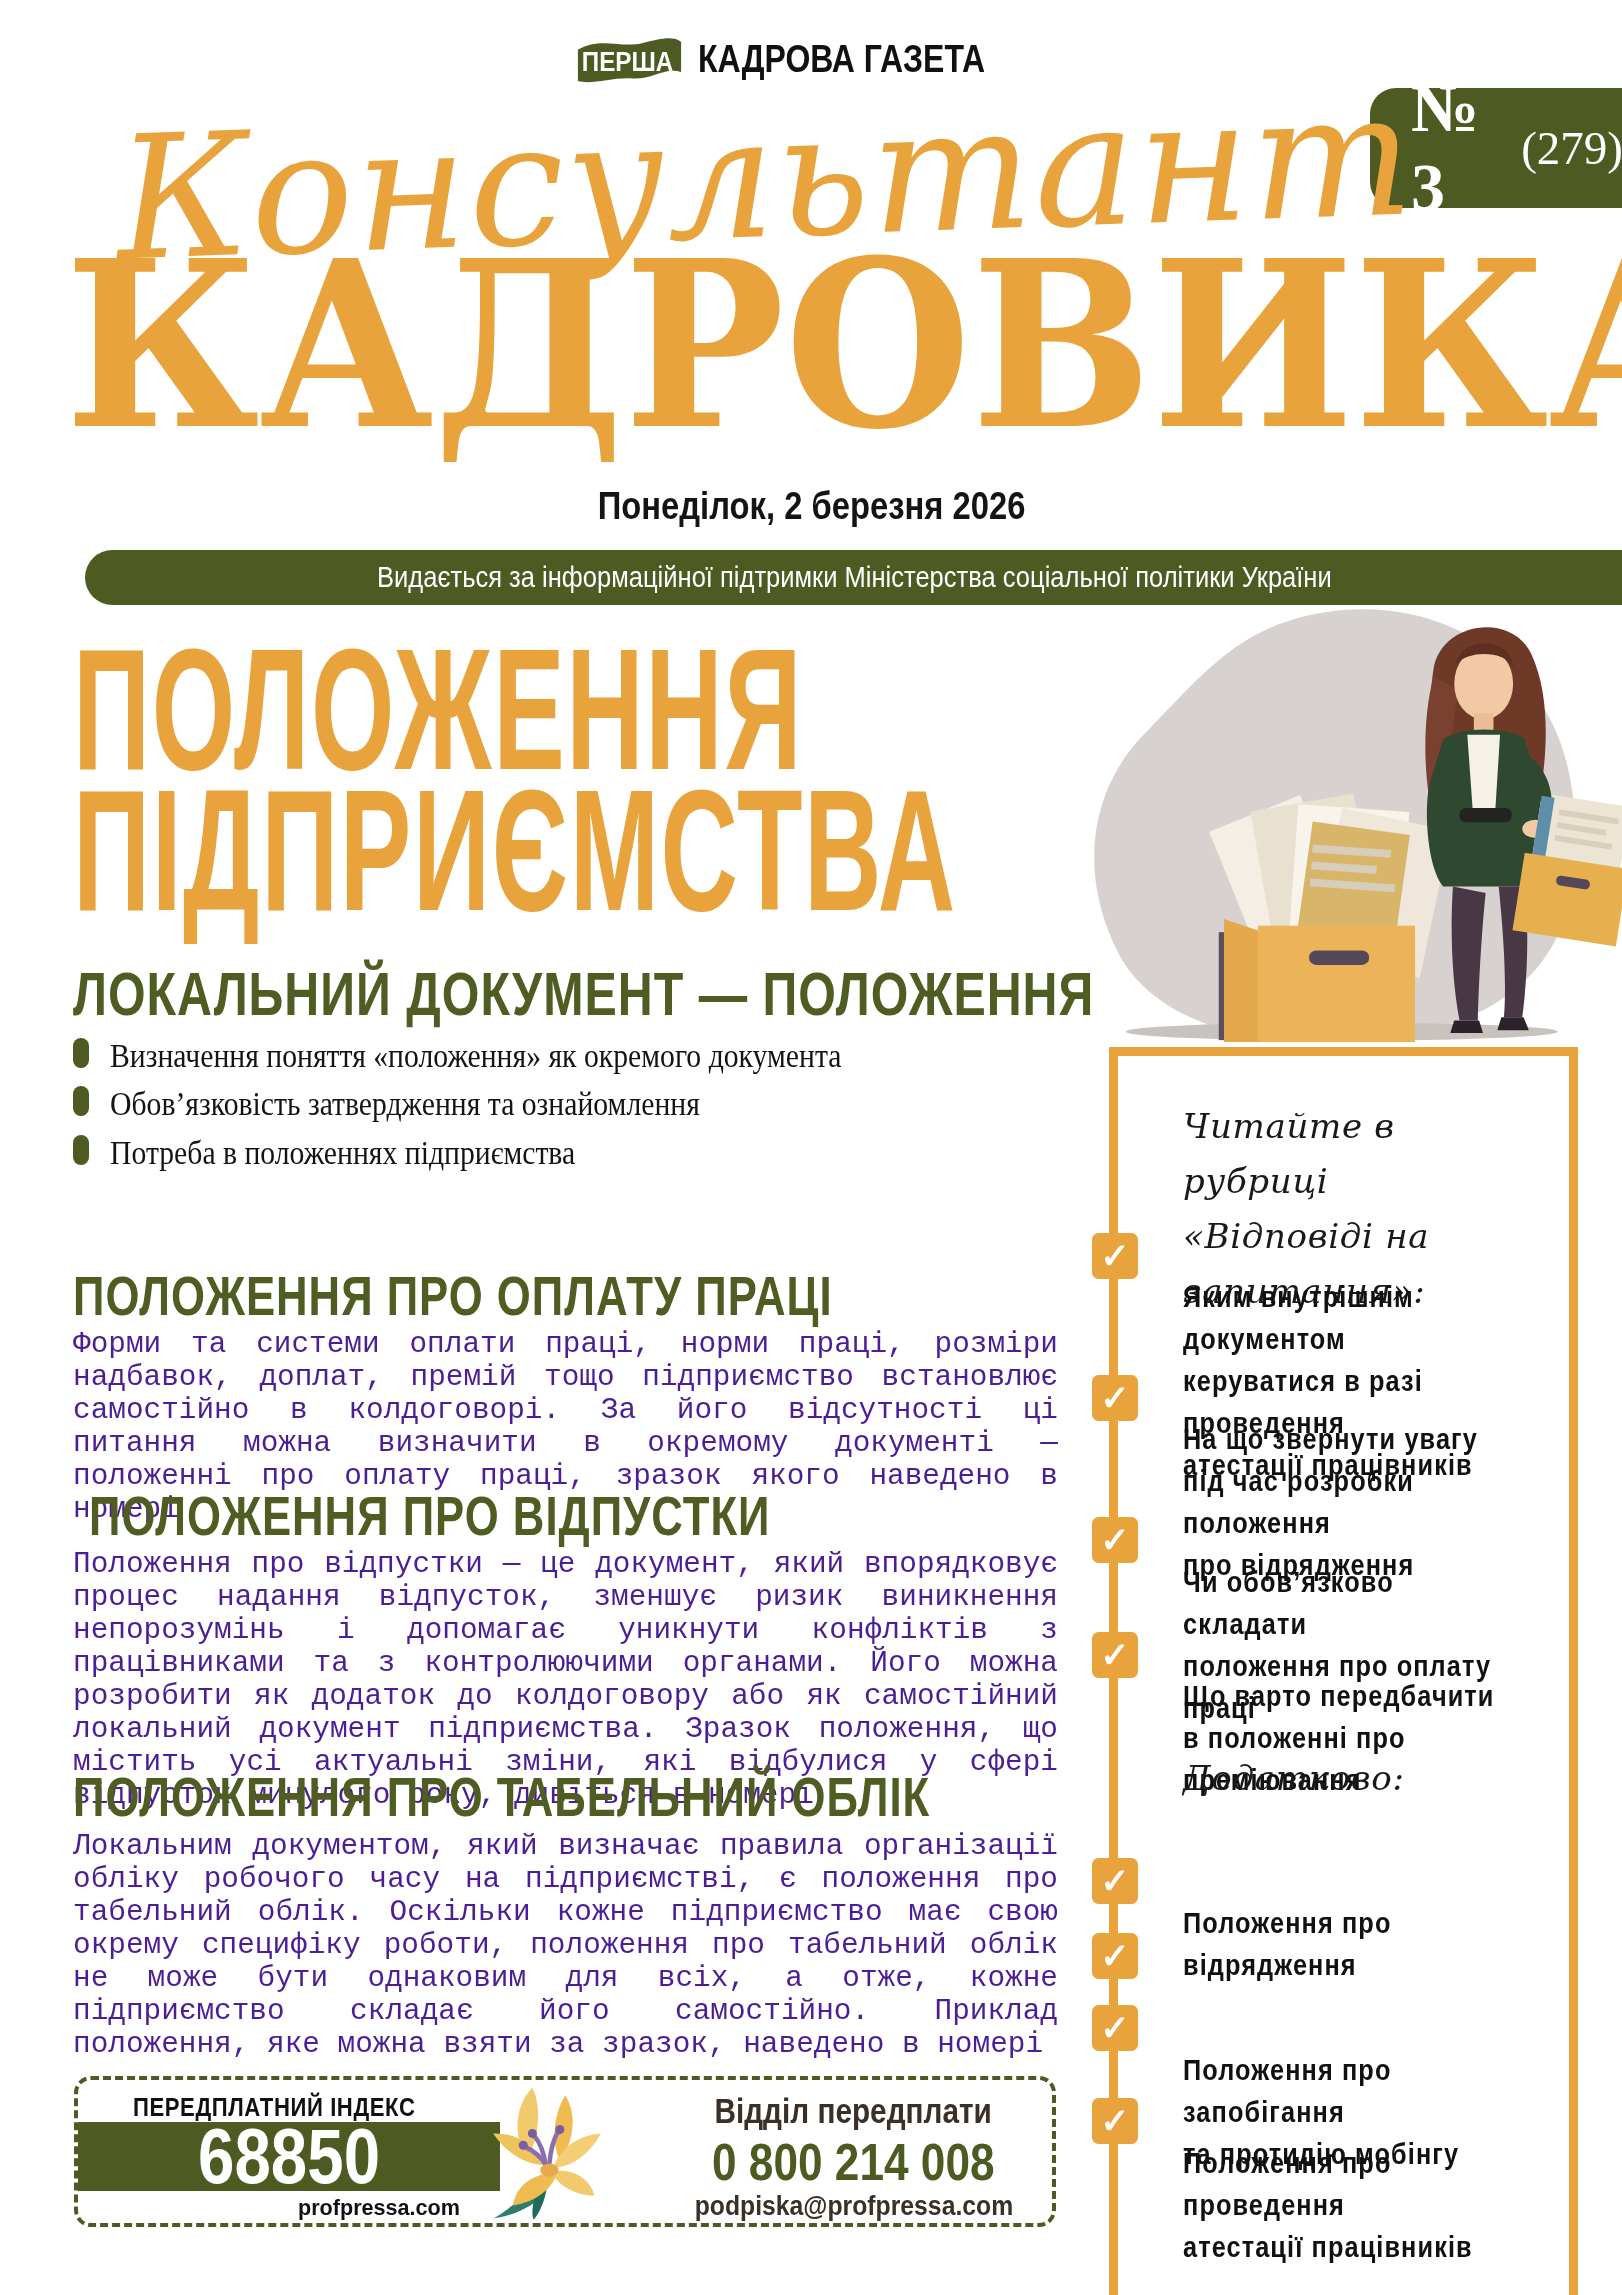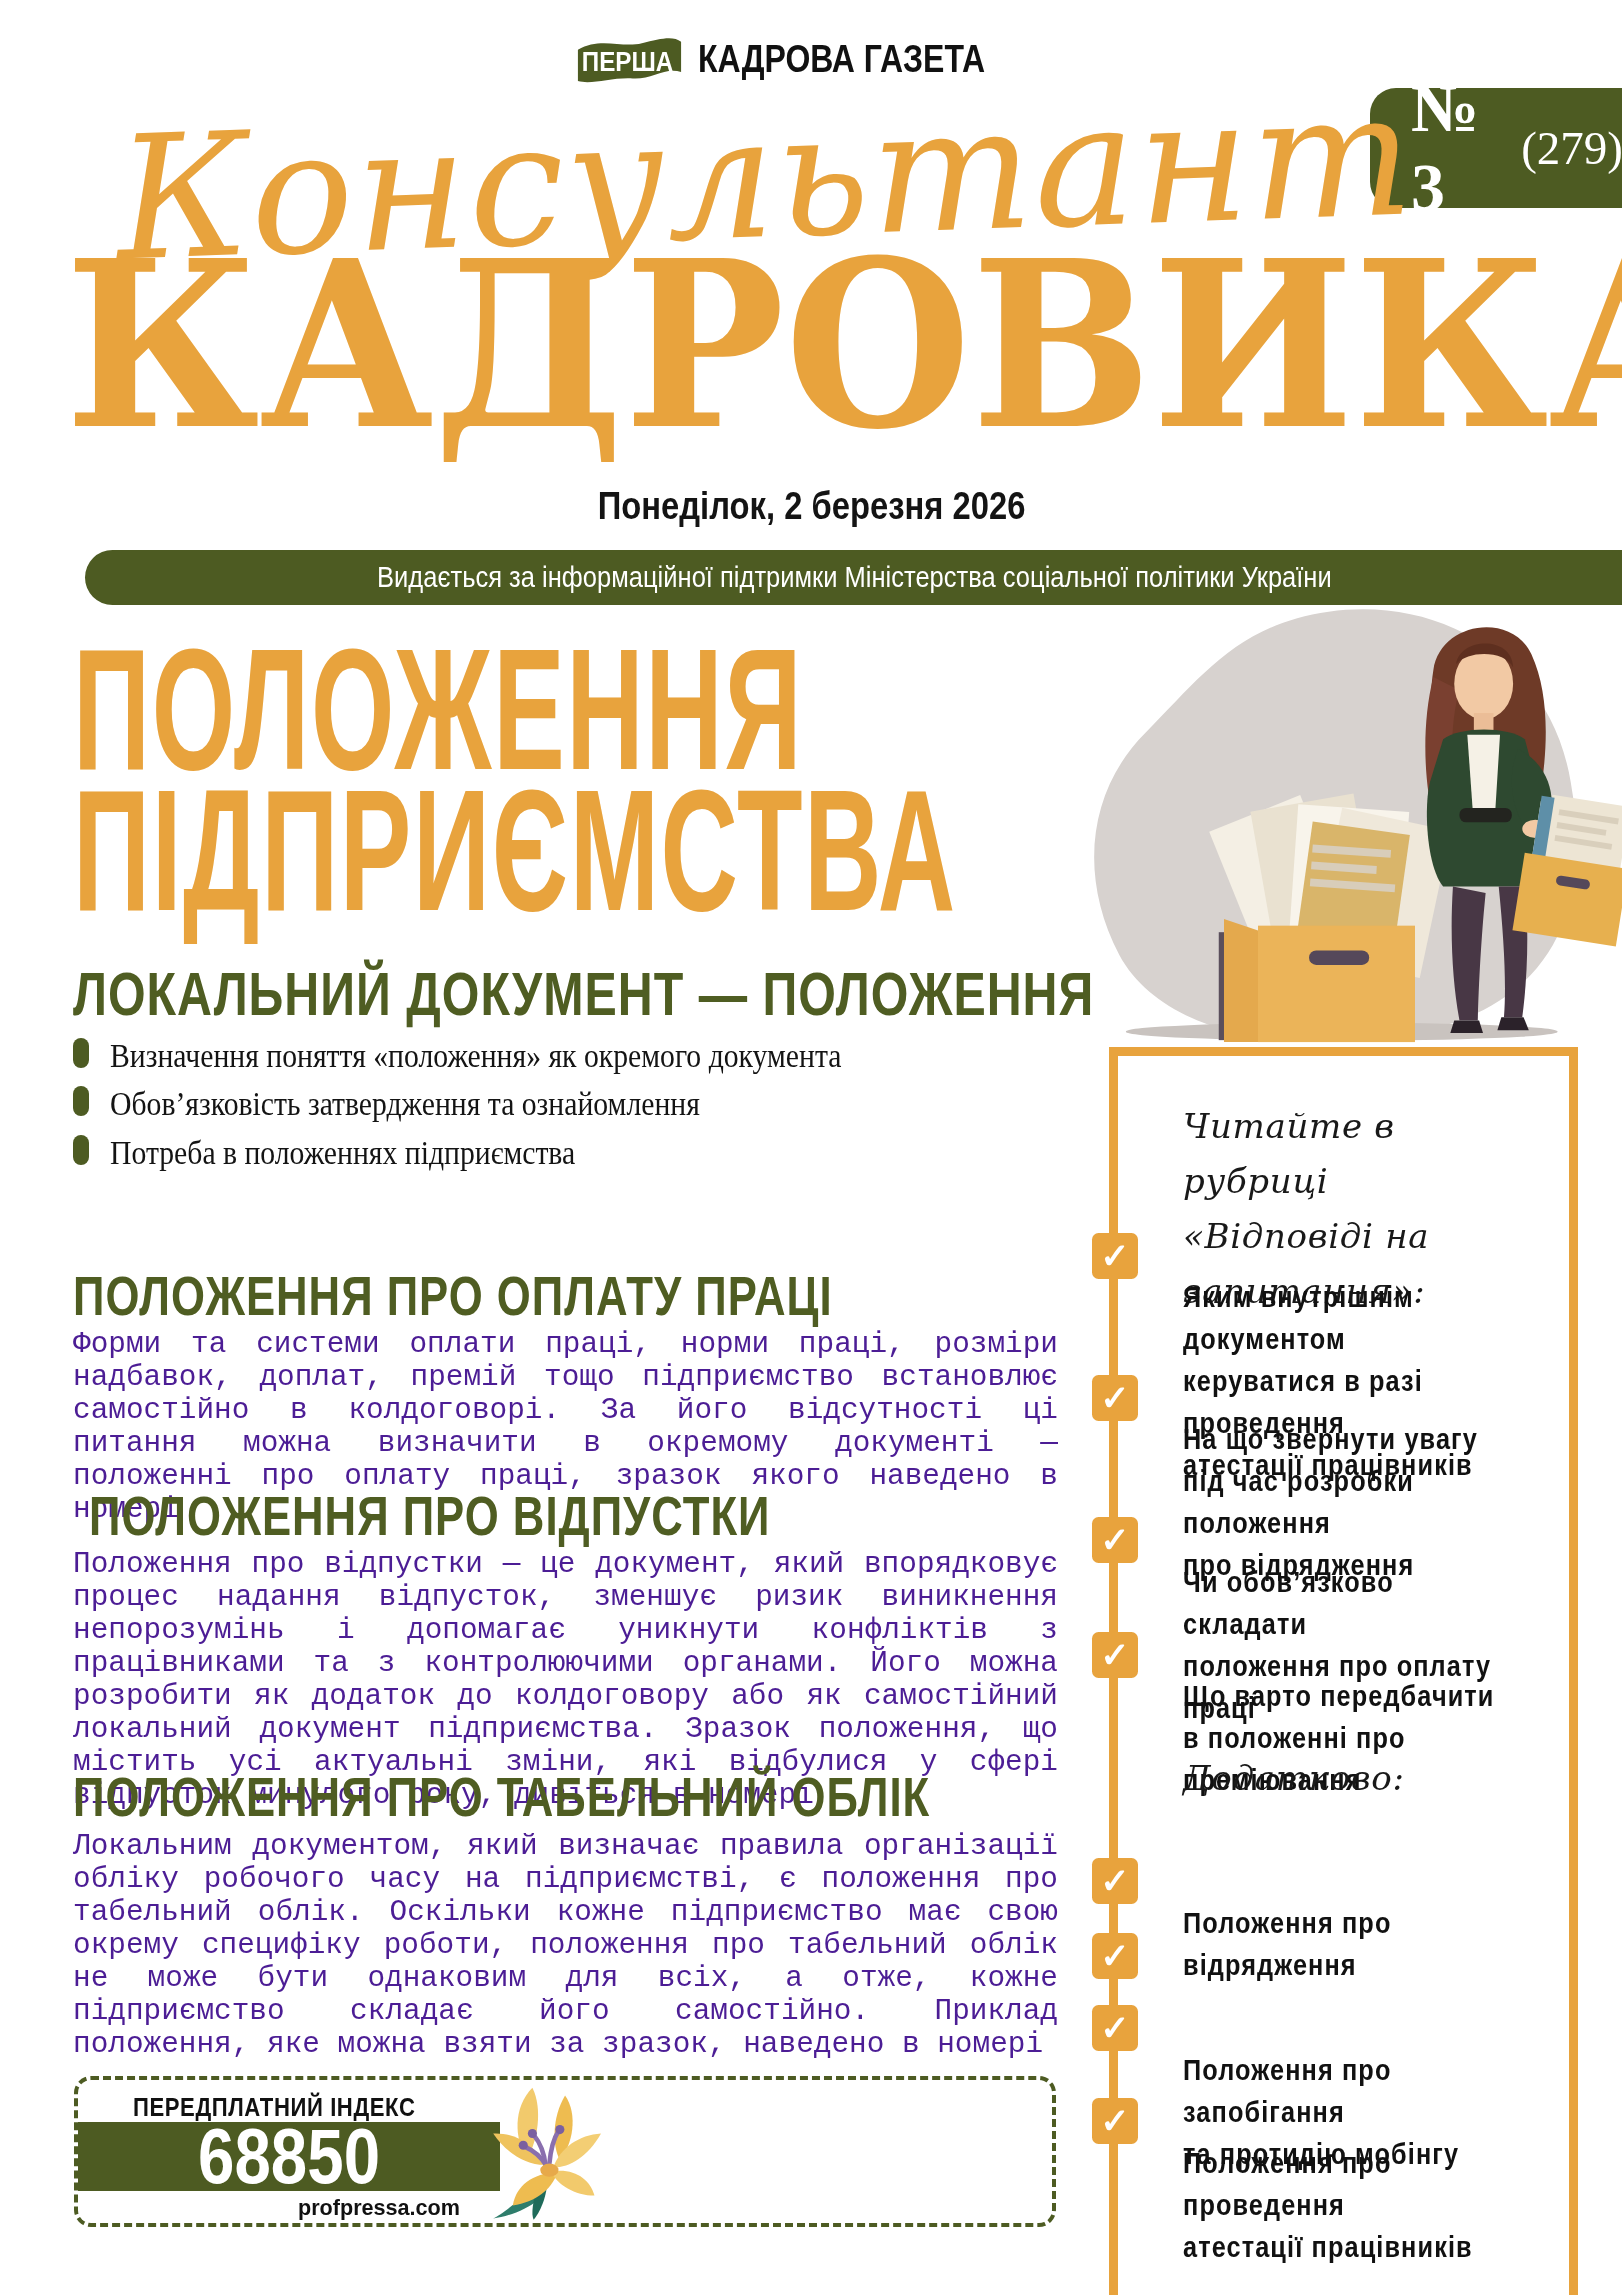--- a/index.html
+++ b/index.html
@@ -291,16 +291,24 @@
         <path d="M140,128 C138,108 130,92 122,82"></path>
         <path d="M146,126 C148,104 152,88 160,76"></path>
         <path d="M142,130 C134,116 122,106 108,100"></path>
       </g>
       <circle cx="120" cy="80" r="7" fill="#7A5FA0"></circle>
       <circle cx="162" cy="74" r="7" fill="#7A5FA0"></circle>
       <circle cx="106" cy="98" r="7" fill="#7A5FA0"></circle>
       <ellipse cx="146" cy="136" rx="14" ry="10" fill="#E7A94A"></ellipse>
     </svg>
 
+    <div class="sub-right">
+      <div class="sub-dept">
+        <span class="cond-c">Відділ передплати</span></div>
+      <div class="sub-phone">
+        <span class="cond-c">0 800 214 008</span></div>
+      <div class="sub-email">
+        <span class="cond-c">podpiska@profpressa.com</span></div>
+    </div>
   </div>
 
 </div>
 
 
 </body></html>

